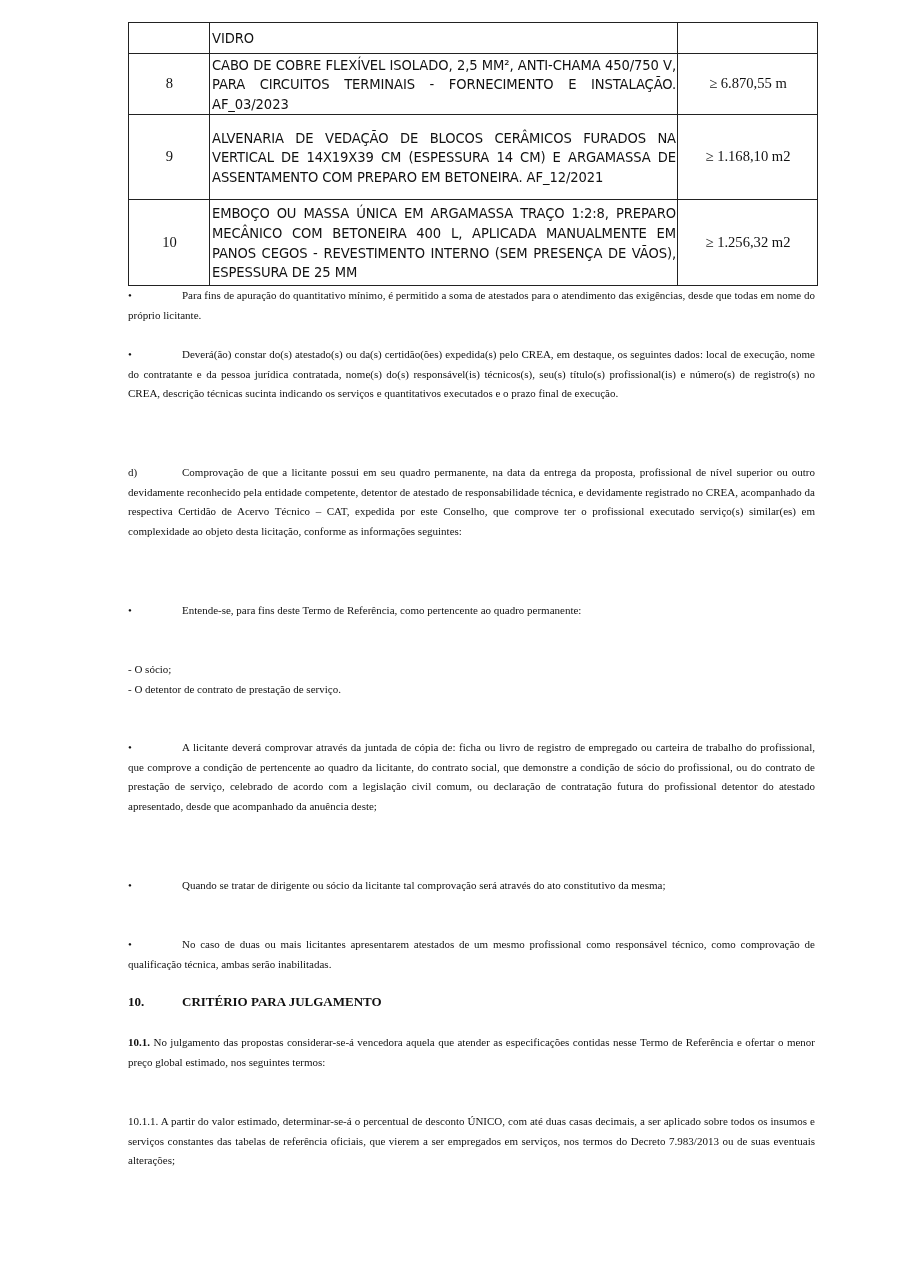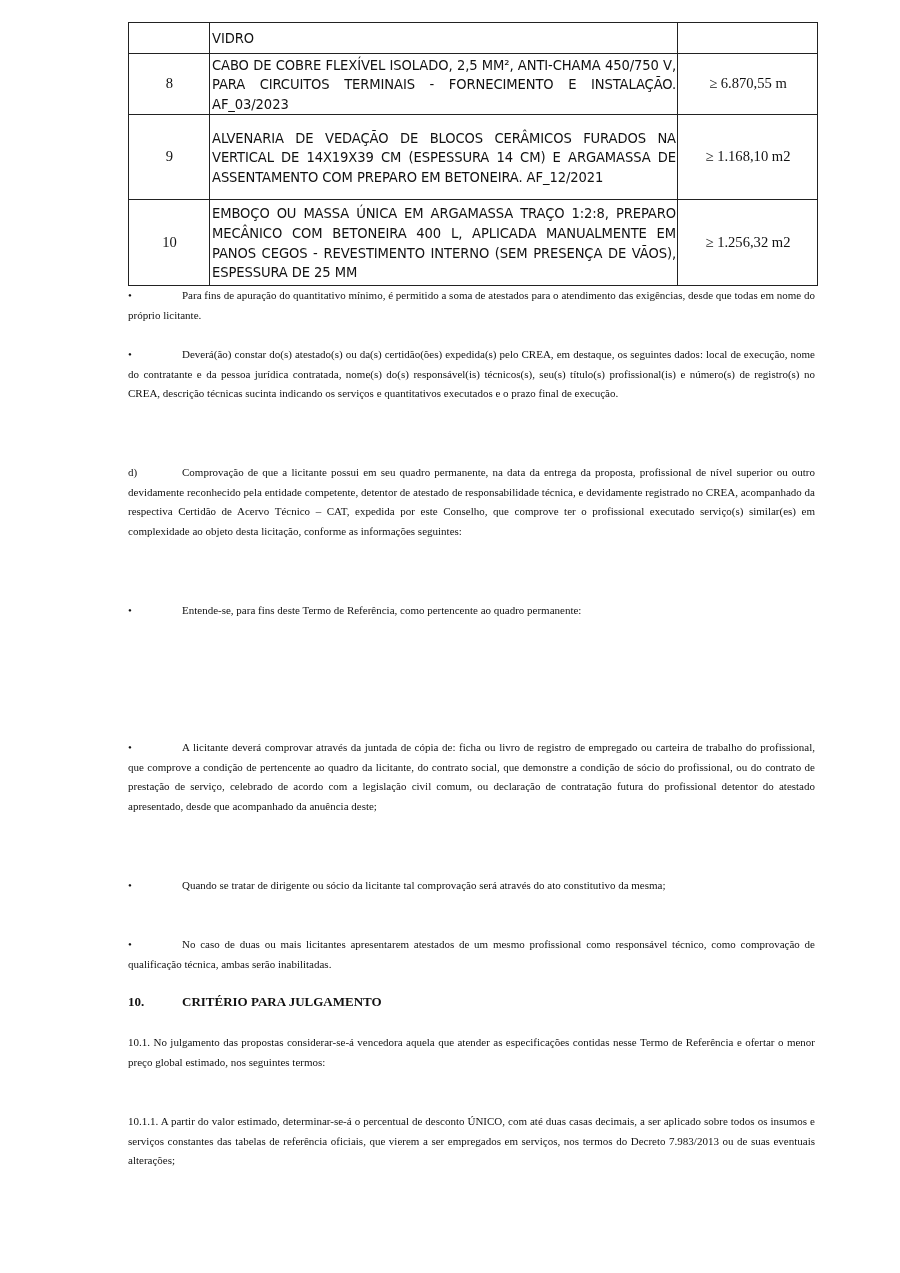--- a/index.html
+++ b/index.html
@@ -72,21 +72,21 @@
     .heading {
       position: absolute;
       left: 0;
       font-weight: bold;
       font-size: 13px;
     }
     .heading .num {
       display: inline-block;
       width: 54px;
     }
-    b.lead { font-weight: normal; }
+    b.lead { font-weight: bold; }
   </style>
 </head>
 <body>
 
 <div class="page">
 
   <table class="spec">
     <tbody>
       <tr style="height:31px;">
         <td class="col-num"></td>
@@ -129,20 +129,22 @@
 
   <p class="body-text" style="top:463px;">
     <span class="marker">d)</span><span>Comprovação de que a licitante possui em seu quadro permanente, na data da entrega da proposta, profissional de nível superior ou outro devidamente reconhecido pela entidade competente, detentor de atestado de responsabilidade técnica, e devidamente registrado no CREA, acompanhado da respectiva Certidão de Acervo Técnico – CAT, expedida por este Conselho, que comprove ter o profissional executado serviço(s) similar(es) em complexidade ao objeto desta licitação, conforme as informações seguintes:</span>
   </p>
 
   <p class="body-text" style="top:601px;">
     <span class="bullet-glyph">•</span><span>Entende-se, para fins deste Termo de Referência, como pertencente ao quadro permanente:</span>
   </p>
 
   <div class="body-text" style="top:660px;">
+    <span class="plain-line">- O sócio;</span>
+    <span class="plain-line">- O detentor de contrato de prestação de serviço.</span>
   </div>
 
   <p class="body-text" style="top:738px;">
     <span class="bullet-glyph">•</span><span>A licitante deverá comprovar através da juntada de cópia de: ficha ou livro de registro de empregado ou carteira de trabalho do profissional, que comprove a condição de pertencente ao quadro da licitante, do contrato social, que demonstre a condição de sócio do profissional, ou do contrato de prestação de serviço, celebrado de acordo com a legislação civil comum, ou declaração de contratação futura do profissional detentor do atestado apresentado, desde que acompanhado da anuência deste;</span>
   </p>
 
   <p class="body-text" style="top:876px;">
     <span class="bullet-glyph">•</span><span>Quando se tratar de dirigente ou sócio da licitante tal comprovação será através do ato constitutivo da mesma;</span>
   </p>
 

